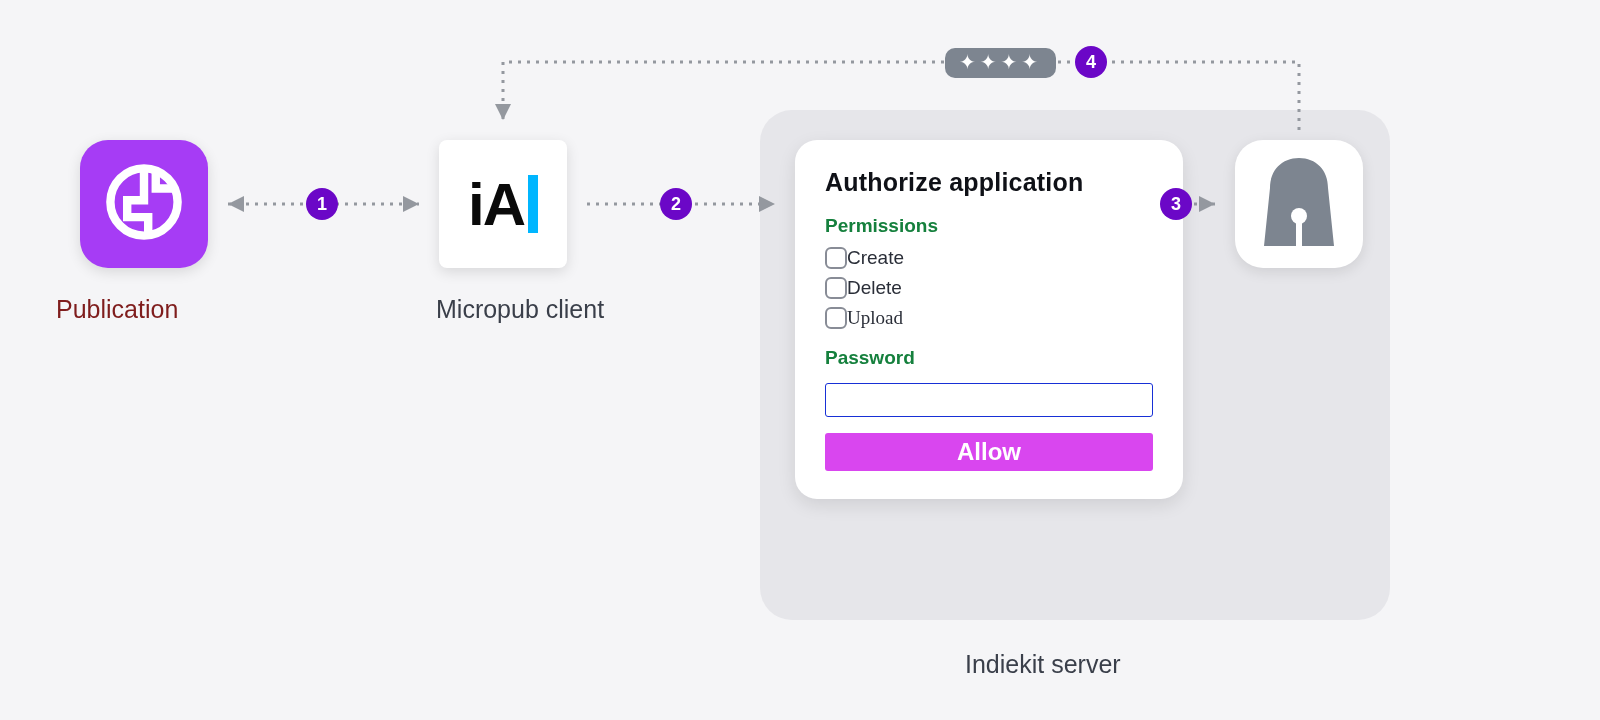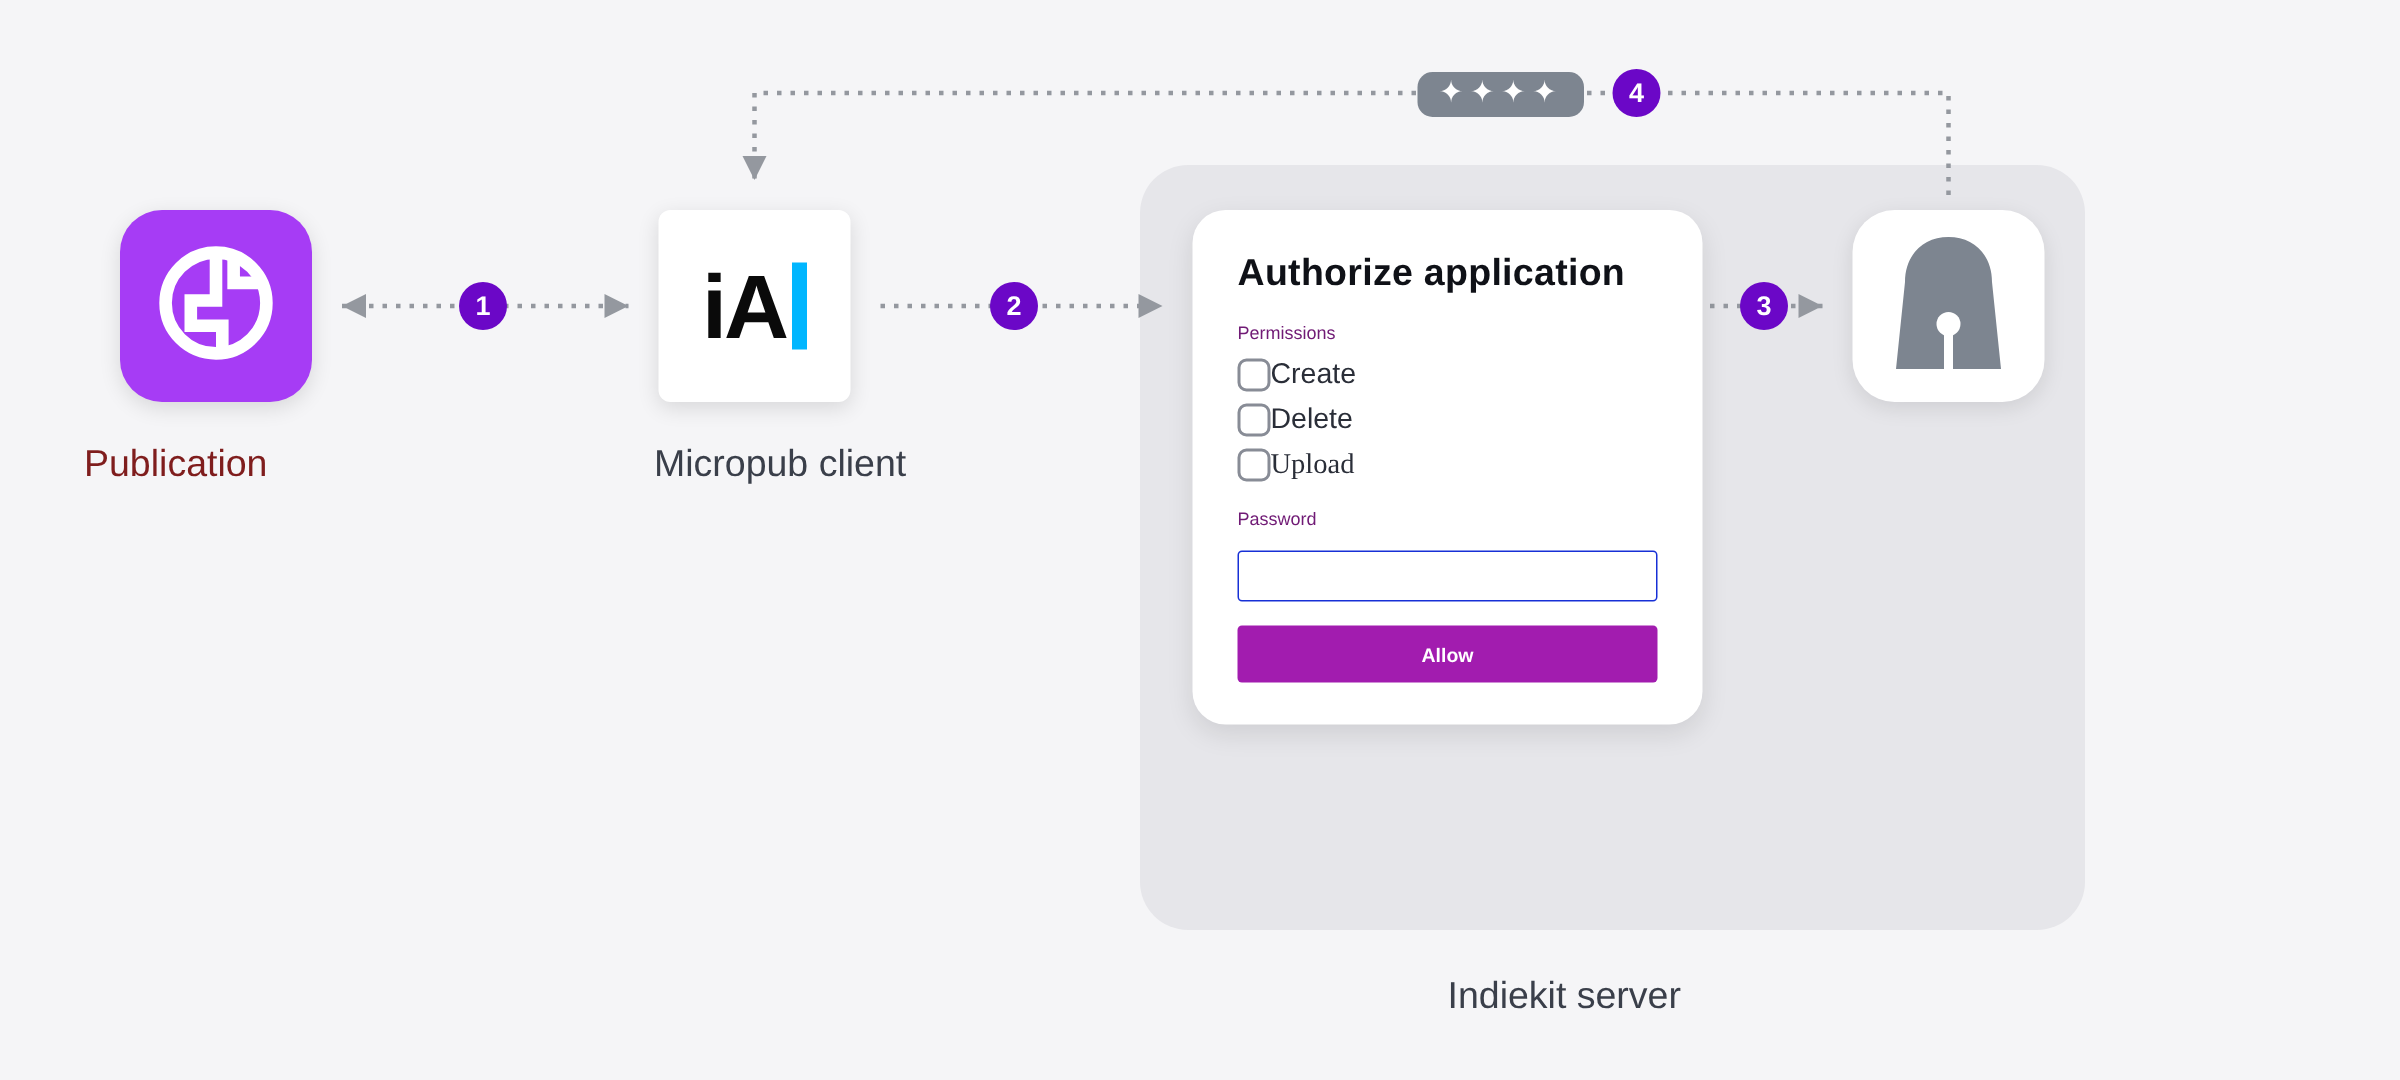--- a/index.html
+++ b/index.html
@@ -119,38 +119,38 @@
     top: 650px;
     font-size: 25px;
     color: #3a3f4a;
   }
 
   
   .auth-card {
     position: absolute;
     left: 795px;
     top: 140px;
-    width: 340px;
+    width: 388px;
     background: #fff;
     border-radius: 22px;
     box-shadow: 0 6px 18px rgba(0,0,0,.10);
     padding: 28px 30px 28px;
     z-index: 20;
   }
   .auth-title {
     font-size: 25px;
     font-weight: 800;
     color: #0f1117;
     margin-bottom: 18px;
     letter-spacing: .2px;
   }
   .auth-section-label {
-    font-size: 12px;
-    font-weight: 400;
-    color: #701a75;
+    font-size: 19px;
+    font-weight: 700;
+    color: #15803d;
     margin-bottom: 10px;
   }
   .perm-row {
     display: flex;
     align-items: center;
     font-size: 19px;
     color: #2a2e38;
     margin-bottom: 8px;
   }
   .perm-box {
@@ -167,24 +167,24 @@
     border: 1.5px solid #1730d6;
     border-radius: 3px;
     margin-top: 4px;
     margin-bottom: 16px;
     padding: 0 8px;
     font-size: 15px;
   }
   .allow-btn {
     width: 100%;
     height: 38px;
-    background: #a21caf;
+    background: #d946ef;
     color: #fff;
     font-weight: 700;
-    font-size: 13px;
+    font-size: 24px;
     border: none;
     border-radius: 3px;
     cursor: pointer;
   }
 
   
   .ik-tile {
     position: absolute;
     left: 1235px;
     top: 140px;

